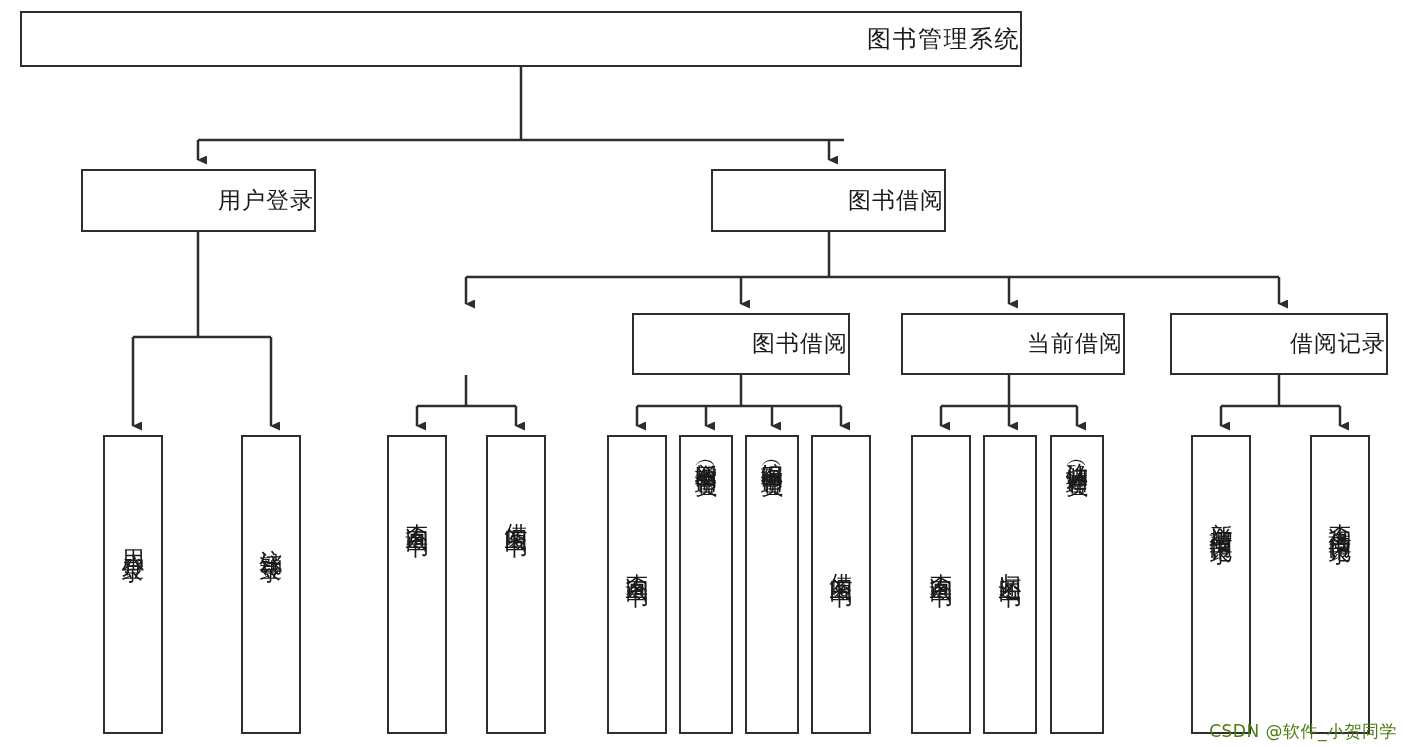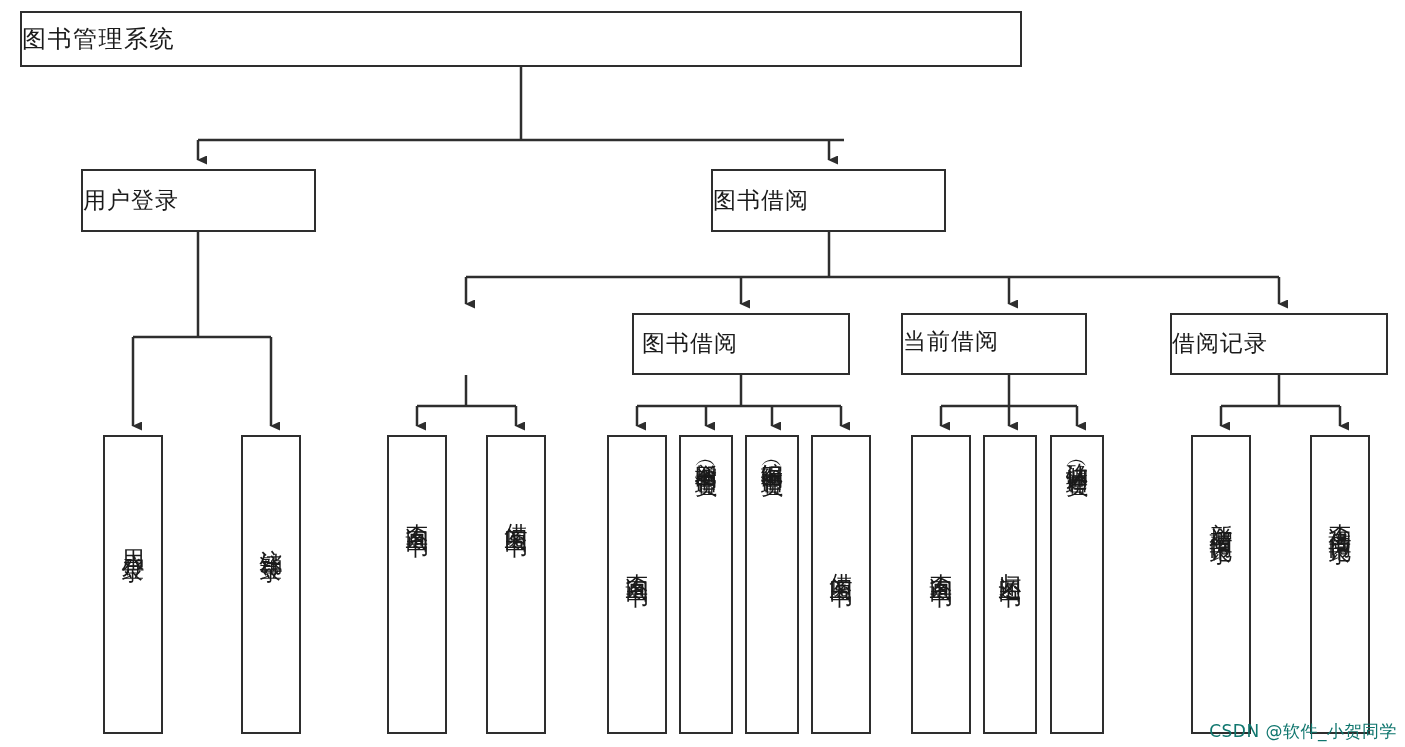--- a/index.html
+++ b/index.html
@@ -2,34 +2,34 @@
 <html><head>
 <meta charset="utf-8">
 <style>
   html,body{margin:0;padding:0;background:#ffffff;}
   body{width:1405px;height:747px;overflow:hidden;
        font-family:"DejaVu Sans","Liberation Sans",sans-serif;}
   #stage{position:relative;width:1405px;height:747px;background:#fff;}
   svg#wires{position:absolute;left:0;top:0;width:1405px;height:747px;}
   .node{position:absolute;box-sizing:border-box;background:#ffffff;
         border:2.5px solid #2e2e2e;display:flex;align-items:center;
-        justify-content:flex-start;}
+        justify-content:flex-end;}
   .node .lbl{color:#1a1a1a;line-height:1.1;white-space:nowrap;}
   .h-node .lbl{font-size:23px;letter-spacing:1px;}
   .root .lbl{font-size:24px;letter-spacing:1.5px;}
   .leaf{align-items:flex-start;justify-content:center;padding-top:8px;}
   .leaf .lbl{writing-mode:vertical-rl;text-orientation:upright;
              font-size:23px;letter-spacing:4px;line-height:1.0;
              white-space:nowrap;}
   .leaf.tall .lbl{font-size:22px;letter-spacing:2px;}
   .leaf.mid  .lbl{margin-top:60px;}
   .leaf.mid2 .lbl{margin-top:86px;}
   .leaf.mid3 .lbl{margin-top:110px;}
   #watermark{position:absolute;right:8px;bottom:4px;font-size:17px;
-             color:#0f766e;white-space:nowrap;letter-spacing:0.5px;}
+             color:#4d7c0f;white-space:nowrap;letter-spacing:0.5px;}
 </style>
 </head>
 <body>
 
 <div id="stage">
 
   <svg id="wires" viewBox="0 0 1405 747" xmlns="http://www.w3.org/2000/svg">
     <defs>
       <marker id="arr" markerWidth="9" markerHeight="10" refX="4.5" refY="9" orient="auto" markerUnits="userSpaceOnUse">
         <path d="M0,0 L9,0 L4.5,10 Z" fill="#2e2e2e"></path>
@@ -86,21 +86,21 @@
   <div class="node h-node" style="left:81px;top:169px;width:235px;height:63px;">
     <span class="lbl">用户登录</span>
   </div>
   <div class="node h-node" style="left:711px;top:169px;width:235px;height:63px;">
     <span class="lbl">图书借阅</span>
   </div>
 
   <div class="node h-node" style="left:632px;top:313px;width:218px;height:62px;padding-left:8px;">
     <span class="lbl">图书借阅</span>
   </div>
-  <div class="node h-node" style="left:901px;top:313px;width:186px;height:62px;font-family:Liberation Mono, monospace;">
+  <div class="node h-node" style="left:901px;top:313px;width:224px;height:62px;">
     <span class="lbl">当前借阅</span>
   </div>
   <div class="node h-node" style="left:1170px;top:313px;width:218px;height:62px;">
     <span class="lbl">借阅记录</span>
   </div>
 
   <div class="node leaf mid2" style="left:103px;top:435px;width:60px;height:299px;">
     <span class="lbl">用户登录</span>
   </div>
   <div class="node leaf mid2" style="left:241px;top:435px;width:60px;height:299px;">

